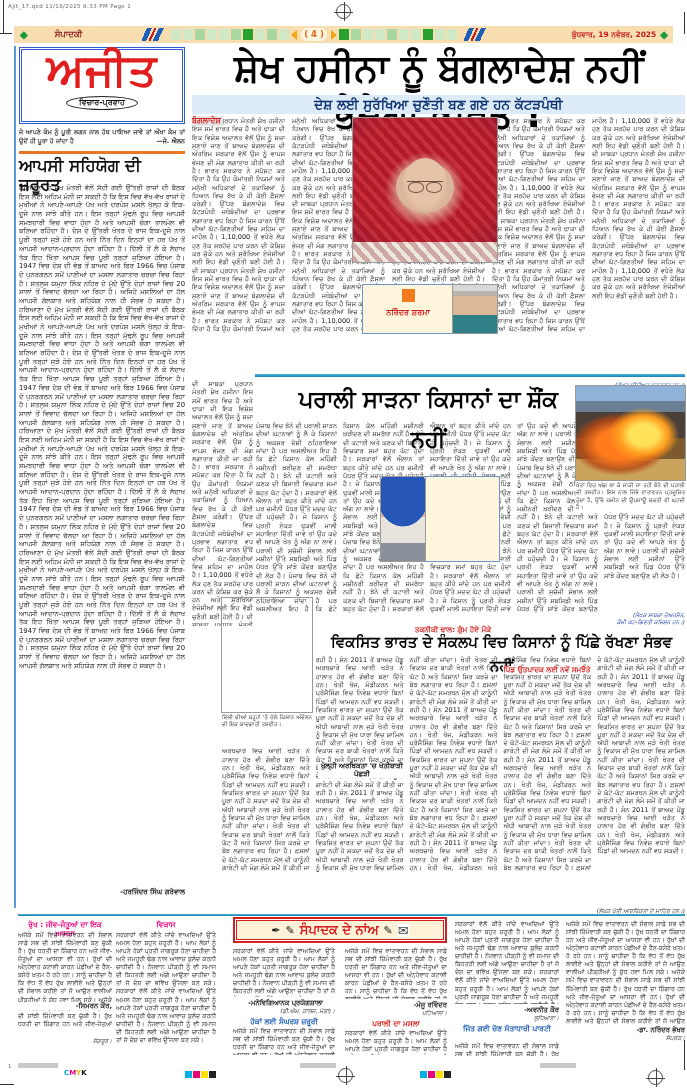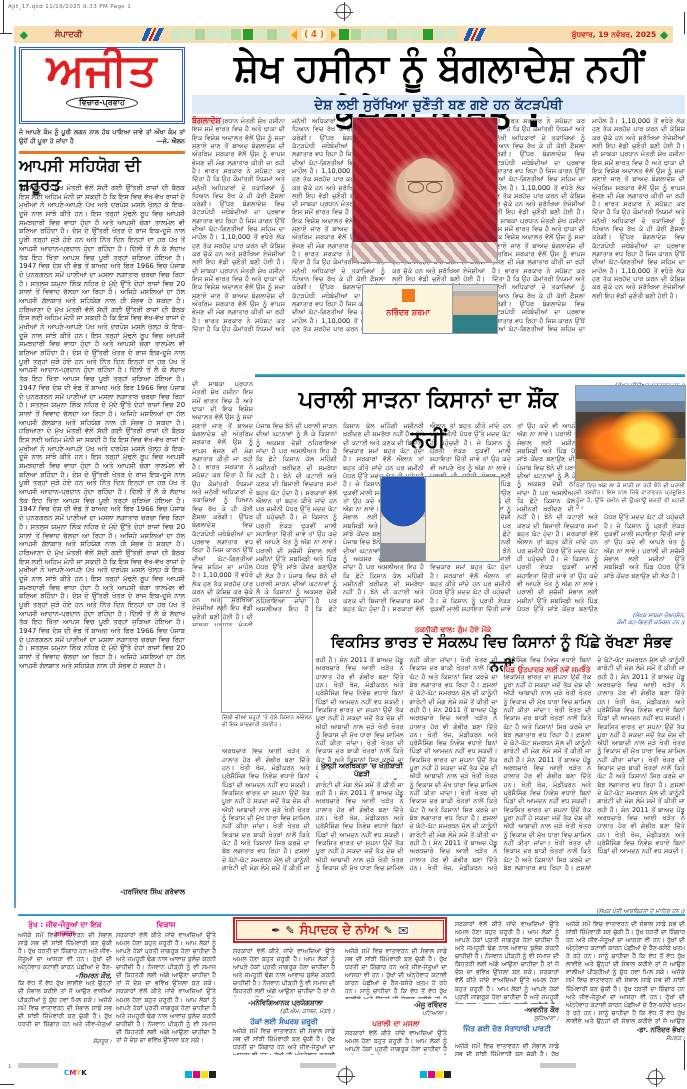--- a/index.html
+++ b/index.html
@@ -225,21 +225,21 @@
 
   <div class="abs redsub" style="left:410px;top:626px;width:86px;">ਤਕਨੀਕੀ ਢਾਲ: ਗੁੰਮ ਹੋਏ ਮੌਕੇ</div>
   <div class="abs redsub" style="left:503px;top:666px;width:88px;">ਪਿੰਡ ਉਤਪਾਦਕ ਲਈ ਨਵੇਂ ਸਮਝੌਤੇ</div>
   <div class="abs blacksub" style="left:318px;top:714px;width:88px;margin-top:48px;">ਖੁੱਲ੍ਹੀ ਅਰਥਿਕਤਾ 'ਚ ਖੇਤੀਬਾੜੀ ਪੱਛੜੀ</div>
   <div class="abs sig-it" style="left:594px;top:908px;width:91px;">(ਲੇਖਕ ਖੇਤੀ ਆਰਥਿਕਤਾ ਦੇ ਮਾਹਿਰ ਹਨ।)</div>
 
   <div class="abs tealrule" style="left:18px;top:914px;width:667px;height:2px;"></div>
 
   <div class="abs let-title-m" style="left:18px;top:920px;width:94px;">ਰੁੱਖ : ਜੀਵ-ਜੰਤੂਆਂ ਦਾ ਇਕ ਆਸਰਾ</div>
   <div class="abs let-body" style="left:18px;top:931px;width:94px;height:96px;">ਅਜੋਕੇ ਸਮੇਂ ਵਿਚ ਵਾਤਾਵਰਨ ਦੀ ਸੰਭਾਲ ਸਾਡੇ ਸਭ ਦੀ ਸਾਂਝੀ ਜ਼ਿੰਮੇਵਾਰੀ ਬਣ ਚੁੱਕੀ ਹੈ। ਰੁੱਖ ਧਰਤੀ ਦਾ ਸ਼ਿੰਗਾਰ ਹਨ ਅਤੇ ਜੀਵ-ਜੰਤੂਆਂ ਦਾ ਆਸਰਾ ਵੀ ਹਨ। ਰੁੱਖਾਂ ਦੀ ਅੰਨ੍ਹੇਵਾਹ ਕਟਾਈ ਕਾਰਨ ਪੰਛੀਆਂ ਦੇ ਰੈਣ-ਬਸੇਰੇ ਖ਼ਤਮ ਹੋ ਰਹੇ ਹਨ। ਸਾਨੂੰ ਚਾਹੀਦਾ ਹੈ ਕਿ ਵੱਧ ਤੋਂ ਵੱਧ ਰੁੱਖ ਲਾਈਏ ਅਤੇ ਉਨ੍ਹਾਂ ਦੀ ਸੰਭਾਲ ਕਰੀਏ ਤਾਂ ਜੋ ਆਉਣ ਵਾਲੀਆਂ ਪੀੜ੍ਹੀਆਂ ਨੂੰ ਸ਼ੁੱਧ ਹਵਾ ਮਿਲ ਸਕੇ। ਅਜੋਕੇ ਸਮੇਂ ਵਿਚ ਵਾਤਾਵਰਨ ਦੀ ਸੰਭਾਲ ਸਾਡੇ ਸਭ ਦੀ ਸਾਂਝੀ ਜ਼ਿੰਮੇਵਾਰੀ ਬਣ ਚੁੱਕੀ ਹੈ। ਰੁੱਖ ਧਰਤੀ ਦਾ ਸ਼ਿੰਗਾਰ ਹਨ ਅਤੇ ਜੀਵ-ਜੰਤੂਆਂ ਦਾ ਆਸਰਾ ਵੀ ਹਨ। ਰੁੱਖਾਂ ਦੀ ਅੰਨ੍ਹੇਵਾਹ ਕਟਾਈ ਕਾਰਨ ਪੰਛੀਆਂ ਦੇ ਰੈਣ-ਬਸੇਰੇ ਖ਼ਤਮ ਹੋ ਰਹੇ ਹਨ। ਸਾਨੂੰ ਚਾਹੀਦਾ ਹੈ ਕਿ ਵੱਧ ਤੋਂ ਵੱਧ ਰੁੱਖ ਲਾਈਏ ਅਤੇ ਉਨ੍ਹਾਂ ਦੀ ਸੰਭਾਲ ਕਰੀਏ ਤਾਂ ਜੋ ਆਉਣ ਵਾਲੀਆਂ ਪੀੜ੍ਹੀਆਂ ਨੂੰ ਸ਼ੁੱਧ ਹਵਾ ਮਿਲ ਸਕੇ।</div>
-  <div class="abs sig" style="left:18px;top:972px;width:94px;font-style:italic;">-ਸਿਮਰਨ ਕੌਰ,</div>
+  <div class="abs sig" style="left:18px;top:1002px;width:94px;">-ਸਿਮਰਨ ਕੌਰ,</div>
   <div class="abs sig-it" style="left:18px;top:1038px;width:94px;">ਸੰਗਰੂਰ।</div>
 
   <div class="abs let-title-m" style="left:116px;top:920px;width:100px;">ਵਿਕਾਸ</div>
   <div class="abs let-body" style="left:116px;top:931px;width:100px;height:124px;">ਸਰਕਾਰਾਂ ਵੱਲੋਂ ਕੀਤੇ ਜਾਂਦੇ ਵਾਅਦਿਆਂ ਉੱਤੇ ਅਮਲ ਹੋਣਾ ਬਹੁਤ ਜ਼ਰੂਰੀ ਹੈ। ਆਮ ਲੋਕਾਂ ਨੂੰ ਆਪਣੇ ਹੱਕਾਂ ਪ੍ਰਤੀ ਜਾਗਰੂਕ ਹੋਣਾ ਚਾਹੀਦਾ ਹੈ ਅਤੇ ਜਮਹੂਰੀ ਢੰਗ ਨਾਲ ਆਵਾਜ਼ ਬੁਲੰਦ ਕਰਨੀ ਚਾਹੀਦੀ ਹੈ। ਨੌਜਵਾਨ ਪੀੜ੍ਹੀ ਨੂੰ ਵੀ ਸਮਾਜ ਦੀ ਬਿਹਤਰੀ ਲਈ ਅੱਗੇ ਆਉਣਾ ਚਾਹੀਦਾ ਹੈ ਤਾਂ ਜੋ ਦੇਸ਼ ਦਾ ਭਵਿੱਖ ਉੱਜਲਾ ਬਣ ਸਕੇ। ਸਰਕਾਰਾਂ ਵੱਲੋਂ ਕੀਤੇ ਜਾਂਦੇ ਵਾਅਦਿਆਂ ਉੱਤੇ ਅਮਲ ਹੋਣਾ ਬਹੁਤ ਜ਼ਰੂਰੀ ਹੈ। ਆਮ ਲੋਕਾਂ ਨੂੰ ਆਪਣੇ ਹੱਕਾਂ ਪ੍ਰਤੀ ਜਾਗਰੂਕ ਹੋਣਾ ਚਾਹੀਦਾ ਹੈ ਅਤੇ ਜਮਹੂਰੀ ਢੰਗ ਨਾਲ ਆਵਾਜ਼ ਬੁਲੰਦ ਕਰਨੀ ਚਾਹੀਦੀ ਹੈ। ਨੌਜਵਾਨ ਪੀੜ੍ਹੀ ਨੂੰ ਵੀ ਸਮਾਜ ਦੀ ਬਿਹਤਰੀ ਲਈ ਅੱਗੇ ਆਉਣਾ ਚਾਹੀਦਾ ਹੈ ਤਾਂ ਜੋ ਦੇਸ਼ ਦਾ ਭਵਿੱਖ ਉੱਜਲਾ ਬਣ ਸਕੇ।</div>
 
   <div class="abs edbox">
     <span class="pen">✒</span>
     <span class="pen">✎</span>
     <span class="ttl">ਸੰਪਾਦਕ ਦੇ ਨਾਂਅ</span>
     <span class="pen">✎</span>

